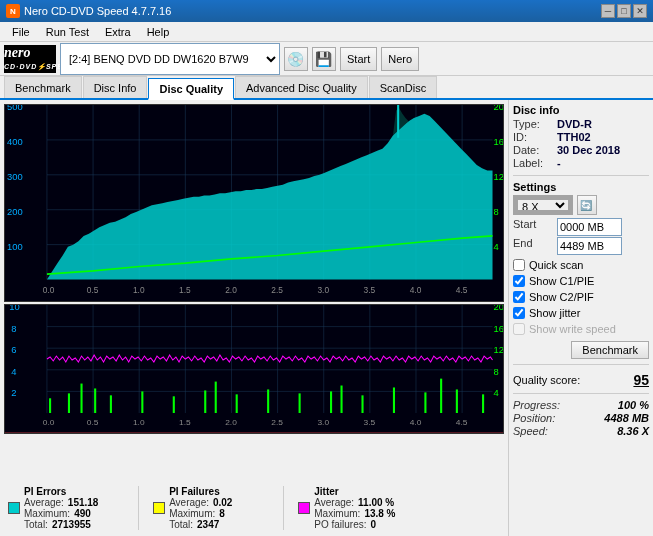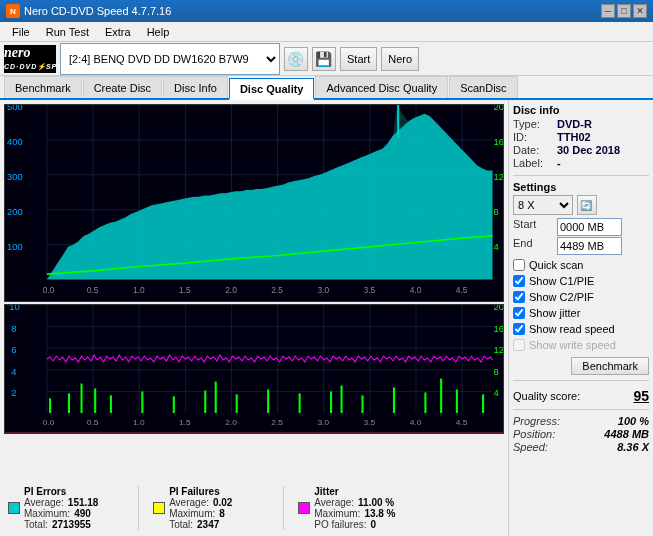--- a/index.html
+++ b/index.html
@@ -193,21 +193,21 @@
 
     .settings-row {
       display: flex;
       align-items: center;
       gap: 4px;
       margin-bottom: 3px;
     }
     .settings-select {
       width: 60px;
       height: 20px;
-      border: 1px solid #a3a3a3;
+      border: 5px solid #a3a3a3;
       font-size: 11px;
     }
     .input-field {
       width: 65px;
       height: 18px;
       border: 1px solid #7a9fc0;
       font-size: 11px;
       padding: 0 2px;
     }
 
@@ -296,21 +296,20 @@
     <option>[2:4]  BENQ DVD DD DW1620 B7W9</option>
   </select>
   <div class="toolbar-icon-btn" title="Disc">💿</div>
   <div class="toolbar-icon-btn" title="Save">💾</div>
   <div class="toolbar-btn">Start</div>
   <div class="toolbar-btn">Nero</div>
 </div>
 
 <div class="tab-bar">
   <div class="tab">Benchmark</div>
-  <div class="tab">Create Disc</div>
   <div class="tab">Disc Info</div>
   <div class="tab active">Disc Quality</div>
   <div class="tab">Advanced Disc Quality</div>
   <div class="tab">ScanDisc</div>
 </div>
 
 <div class="main-content">
 
   <div class="chart-area">
 
@@ -553,24 +552,20 @@
       <span>Show C1/PIE</span>
     </div>
     <div class="checkbox-row">
       <input type="checkbox" checked="" style="">
       <span>Show C2/PIF</span>
     </div>
     <div class="checkbox-row">
       <input type="checkbox" checked="" style="">
       <span>Show jitter</span>
     </div>
-    <div class="checkbox-row">
-      <input type="checkbox" checked="" style="">
-      <span>Show read speed</span>
-    </div>
     <div class="checkbox-row disabled">
       <input type="checkbox" disabled="" style="">
       <span>Show write speed</span>
     </div>
 
     <button class="advanced-btn">Benchmark</button>
 
     <hr class="panel-divider">
 
     <div class="quality-score-row">

